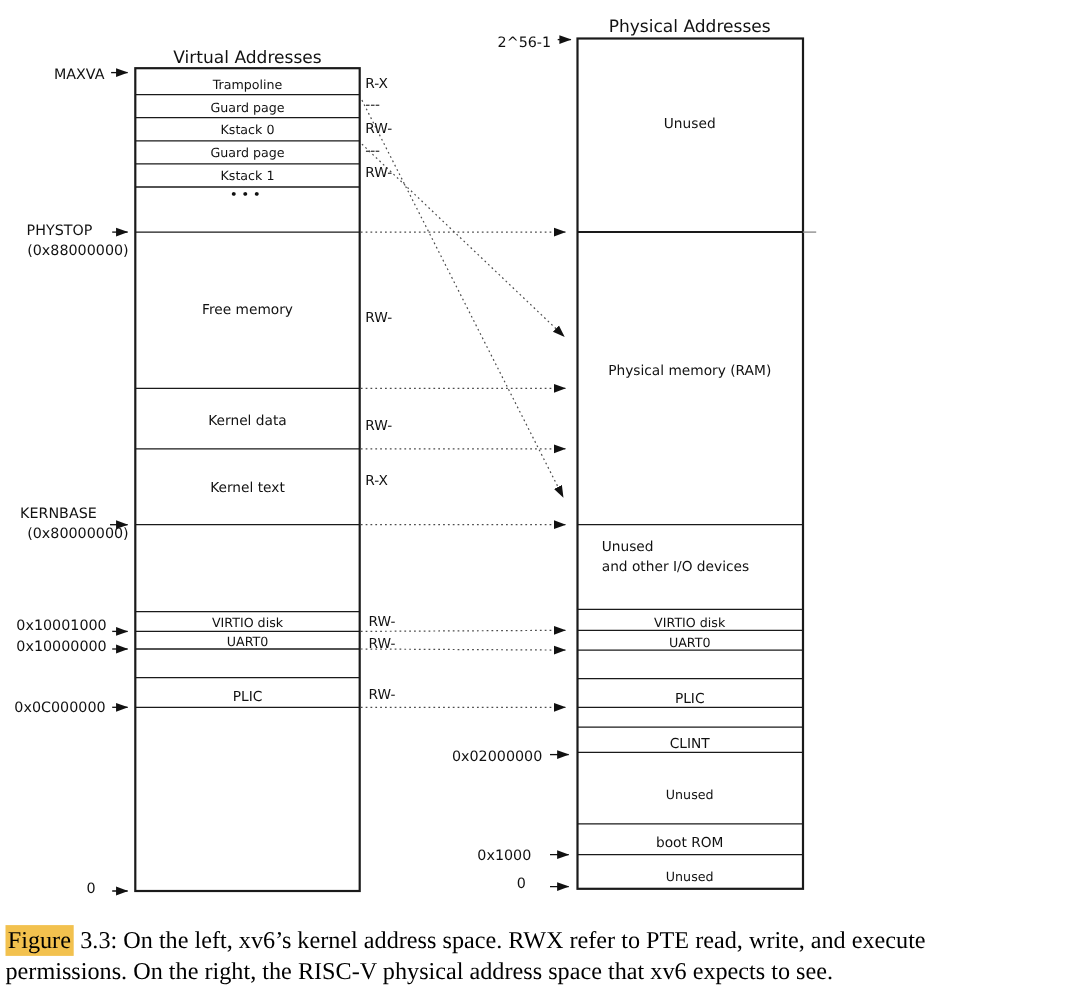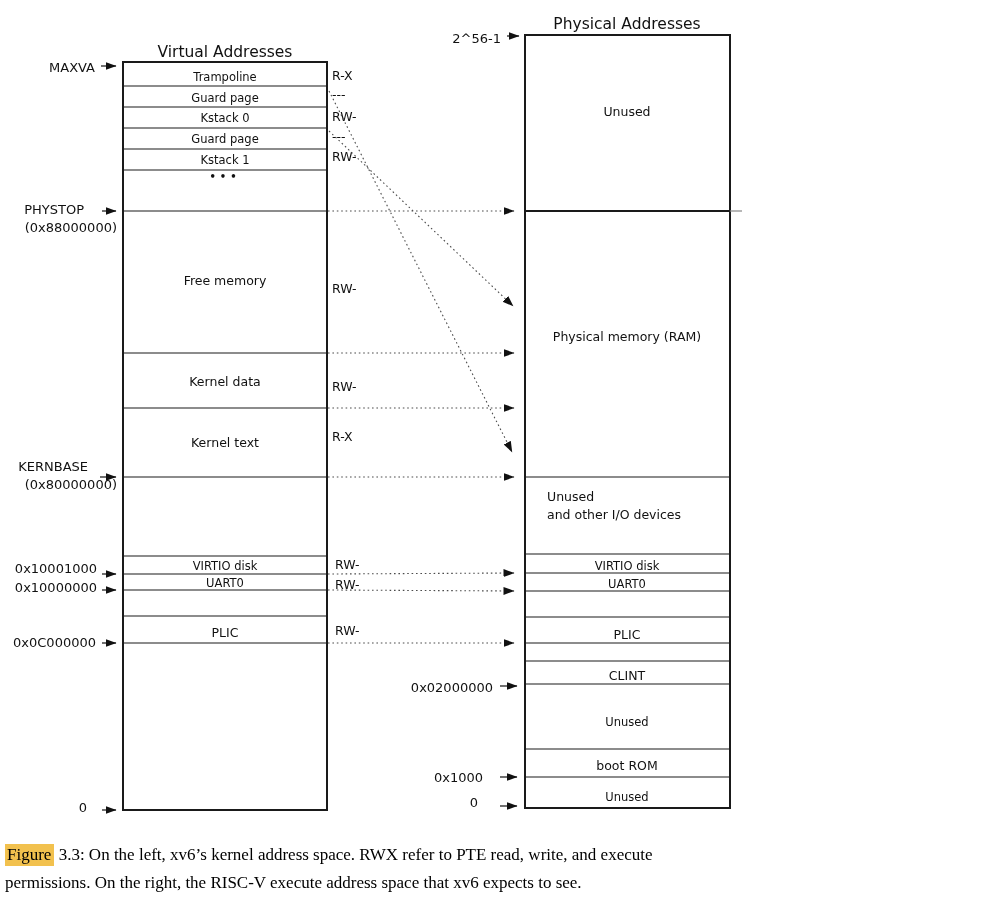--- a/index.html
+++ b/index.html
@@ -8,21 +8,21 @@
   #diagram{position:absolute;top:0;left:0;}
   .dg-text{font-family:"DejaVu Sans",sans-serif;fill:#111;}
   .title{font-size:15.5px;}
   .rowlbl{font-size:11.5px;}
   .reglbl{font-size:12.5px;}
   .addrlbl{font-size:13px;}
   .permlbl{font-size:12.5px;}
   .smalllbl{font-size:11.5px;}
   .ellipsis{font-size:10px;font-weight:bold;letter-spacing:4px;}
   .caption{position:absolute;left:5px;top:841px;width:976px;
-           font-family:"Liberation Serif",serif;font-size:17px;
+           font-family:"Liberation Serif",serif;font-size:22px;
            line-height:28px;color:#000;}
   .cap-line{white-space:nowrap;}
   mark.fig-hl{background:#F2C14E;color:#000;padding:1px 3px 2px 2px;}
 </style>
 </head>
 <body>
 
 <svg id="diagram" width="985" height="836" viewBox="0 0 985 836">
   <defs>
     <marker id="arr" markerWidth="12" markerHeight="10" refX="10.5" refY="4.5" orient="auto" markerUnits="userSpaceOnUse">
@@ -145,14 +145,14 @@
     <line x1="328" y1="574" x2="514" y2="573" marker-end="url(#arr)"></line>
     <line x1="328" y1="590" x2="514" y2="591" marker-end="url(#arr)"></line>
     <line x1="328" y1="643" x2="514" y2="643" marker-end="url(#arr)"></line>
     <line x1="329" y1="91" x2="512" y2="452" marker-end="url(#arr)"></line>
     <line x1="329" y1="131" x2="513" y2="306" marker-end="url(#arr)"></line>
   </g>
 </svg>
 
 <div class="caption">
   <div class="cap-line"><mark class="fig-hl">Figure</mark><span> 3.3: On the left, xv6’s kernel address space. RWX refer to PTE read, write, and execute</span></div>
-  <div class="cap-line">permissions. On the right, the RISC-V execute address space that xv6 expects to see.</div>
+  <div class="cap-line">permissions. On the right, the RISC-V physical address space that xv6 expects to see.</div>
 </div>
 
 </body></html>

